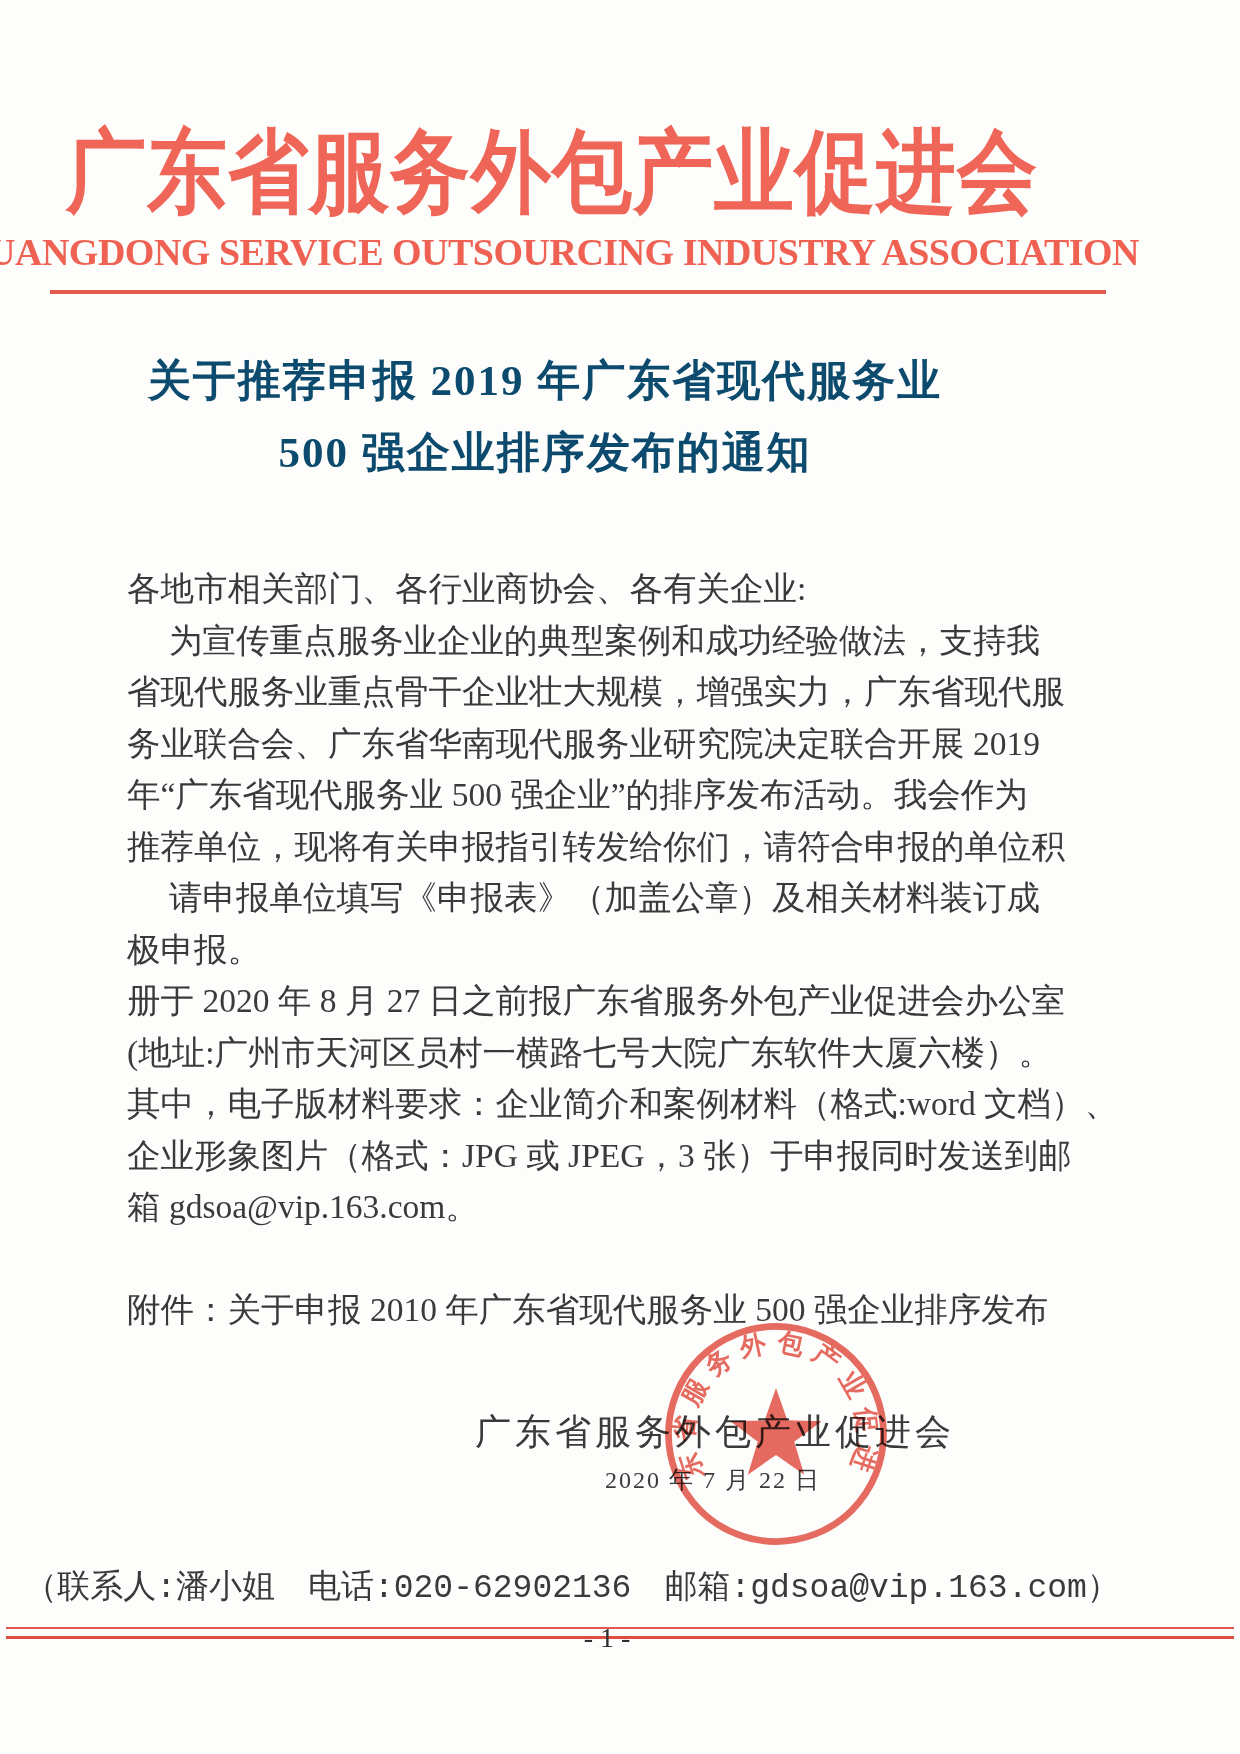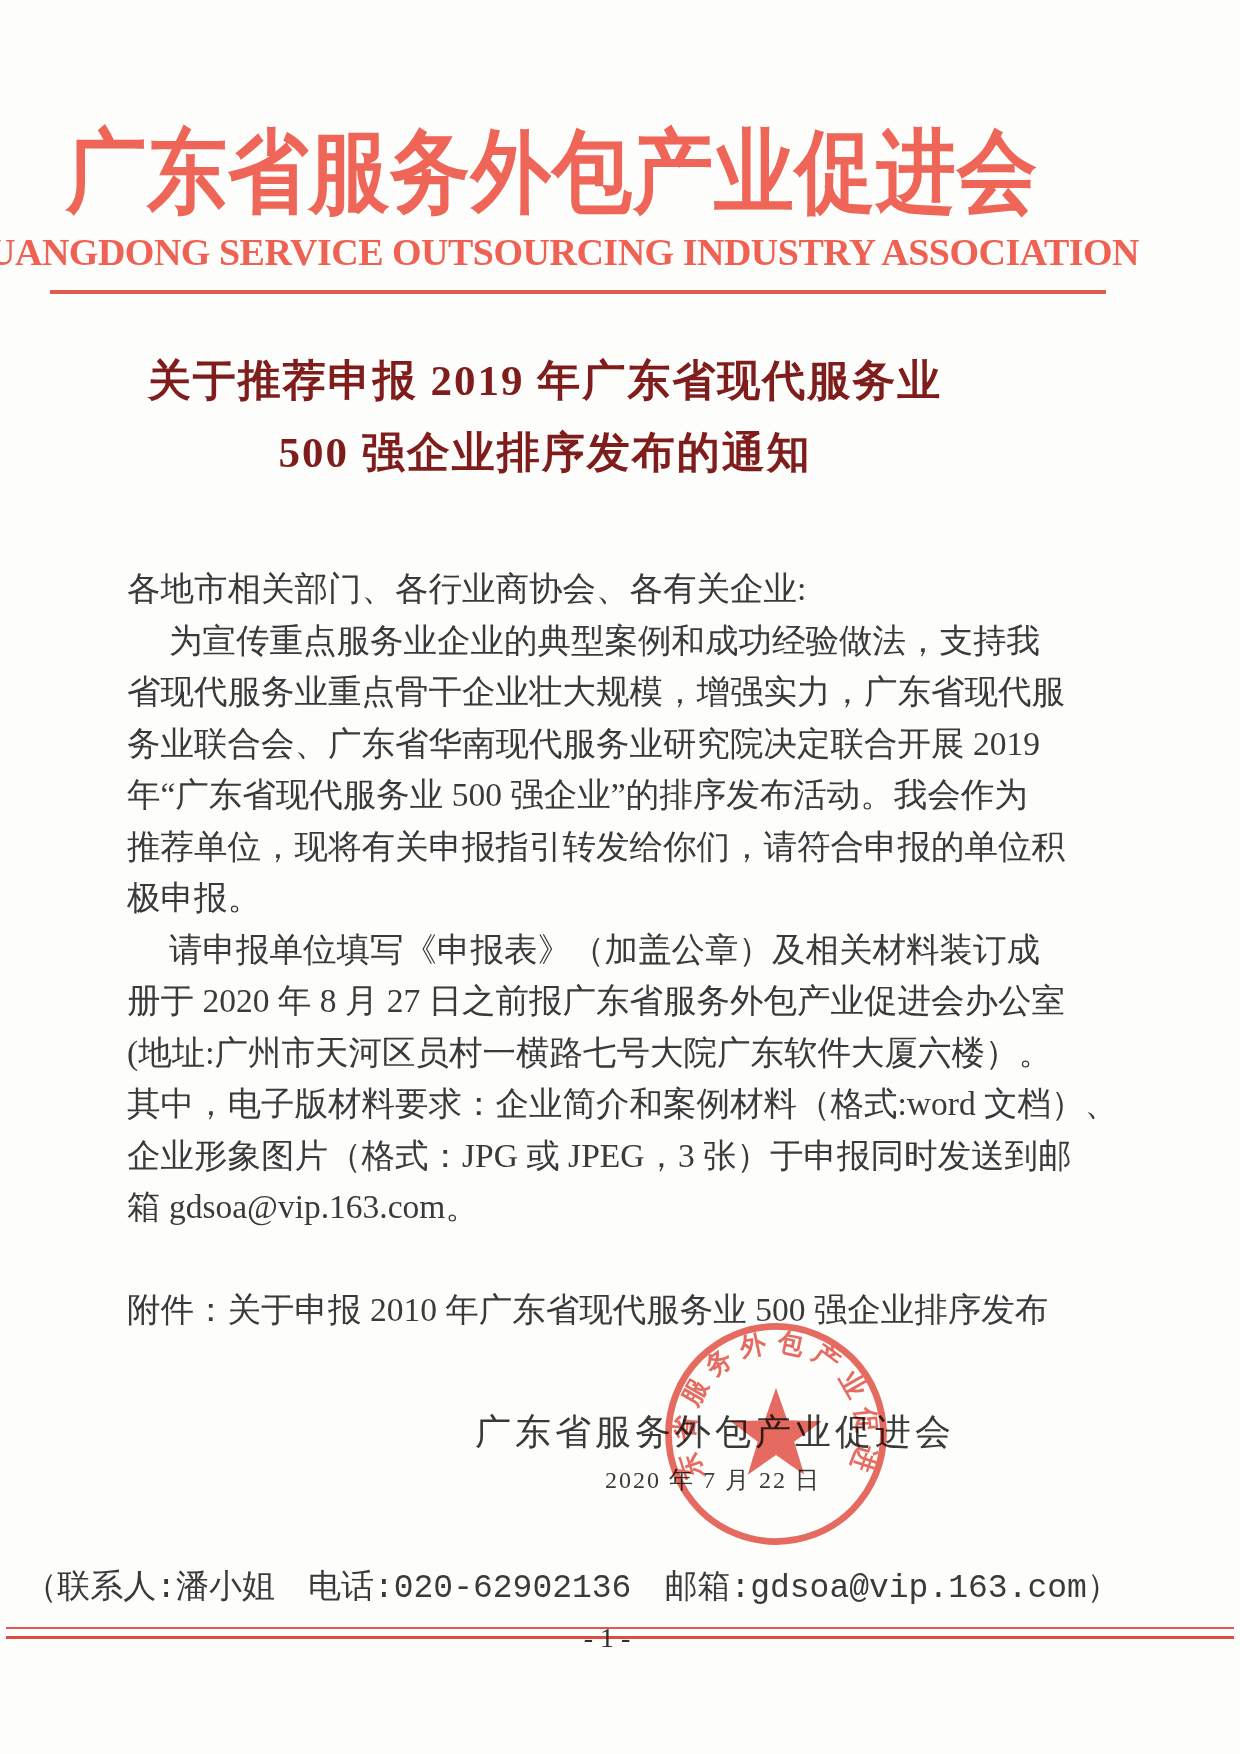--- a/index.html
+++ b/index.html
@@ -31,21 +31,21 @@
   }
   .rule-top{
     position:absolute;top:290px;left:50px;
     width:1056px;height:4px;
     background:#e25a4d;
   }
   
   .title{
     left:545px;transform:translateX(-50%);
     font-size:43px;font-weight:600;
-    letter-spacing:2px;color:#7f1d1d;
+    letter-spacing:2px;color:#0c4a6e;
   }
   .title.l1{top:352px;}
   .title.l2{top:424px;}
   
   .body-block{
     position:absolute;top:563px;left:127px;width:900px;
     font-size:33.5px;line-height:51.5px;color:#3a3a3a;
   }
   .line{white-space:nowrap;height:51.5px;}
   .line.ind{text-indent:42px;}
@@ -78,22 +78,22 @@
   <div class="abs title l1">关于推荐申报 2019 年广东省现代服务业</div>
   <div class="abs title l2">500 强企业排序发布的通知</div>
 
   <div class="body-block">
     <div class="line">各地市相关部门、各行业商协会、各有关企业:</div>
     <div class="line ind">为宣传重点服务业企业的典型案例和成功经验做法，支持我</div>
     <div class="line">省现代服务业重点骨干企业壮大规模，增强实力，广东省现代服</div>
     <div class="line">务业联合会、广东省华南现代服务业研究院决定联合开展 2019</div>
     <div class="line">年“广东省现代服务业 500 强企业”的排序发布活动。我会作为</div>
     <div class="line">推荐单位，现将有关申报指引转发给你们，请符合申报的单位积</div>
+    <div class="line ind">请申报单位填写《申报表》（加盖公章）及相关材料装订成</div>
     <div class="line">极申报。</div>
-    <div class="line ind">请申报单位填写《申报表》（加盖公章）及相关材料装订成</div>
     <div class="line">册于 2020 年 8 月 27 日之前报广东省服务外包产业促进会办公室</div>
     <div class="line">(地址:广州市天河区员村一横路七号大院广东软件大厦六楼）。</div>
     <div class="line">其中，电子版材料要求：企业简介和案例材料（格式:word 文档）、</div>
     <div class="line">企业形象图片（格式：JPG 或 JPEG，3 张）于申报同时发送到邮</div>
     <div class="line">箱 gdsoa@vip.163.com。</div>
     <div class="spacer"></div>
     <div class="line">附件：关于申报 2010 年广东省现代服务业 500 强企业排序发布</div>
   </div>
 
   <div class="abs sig-org">广东省服务外包产业促进会</div>

